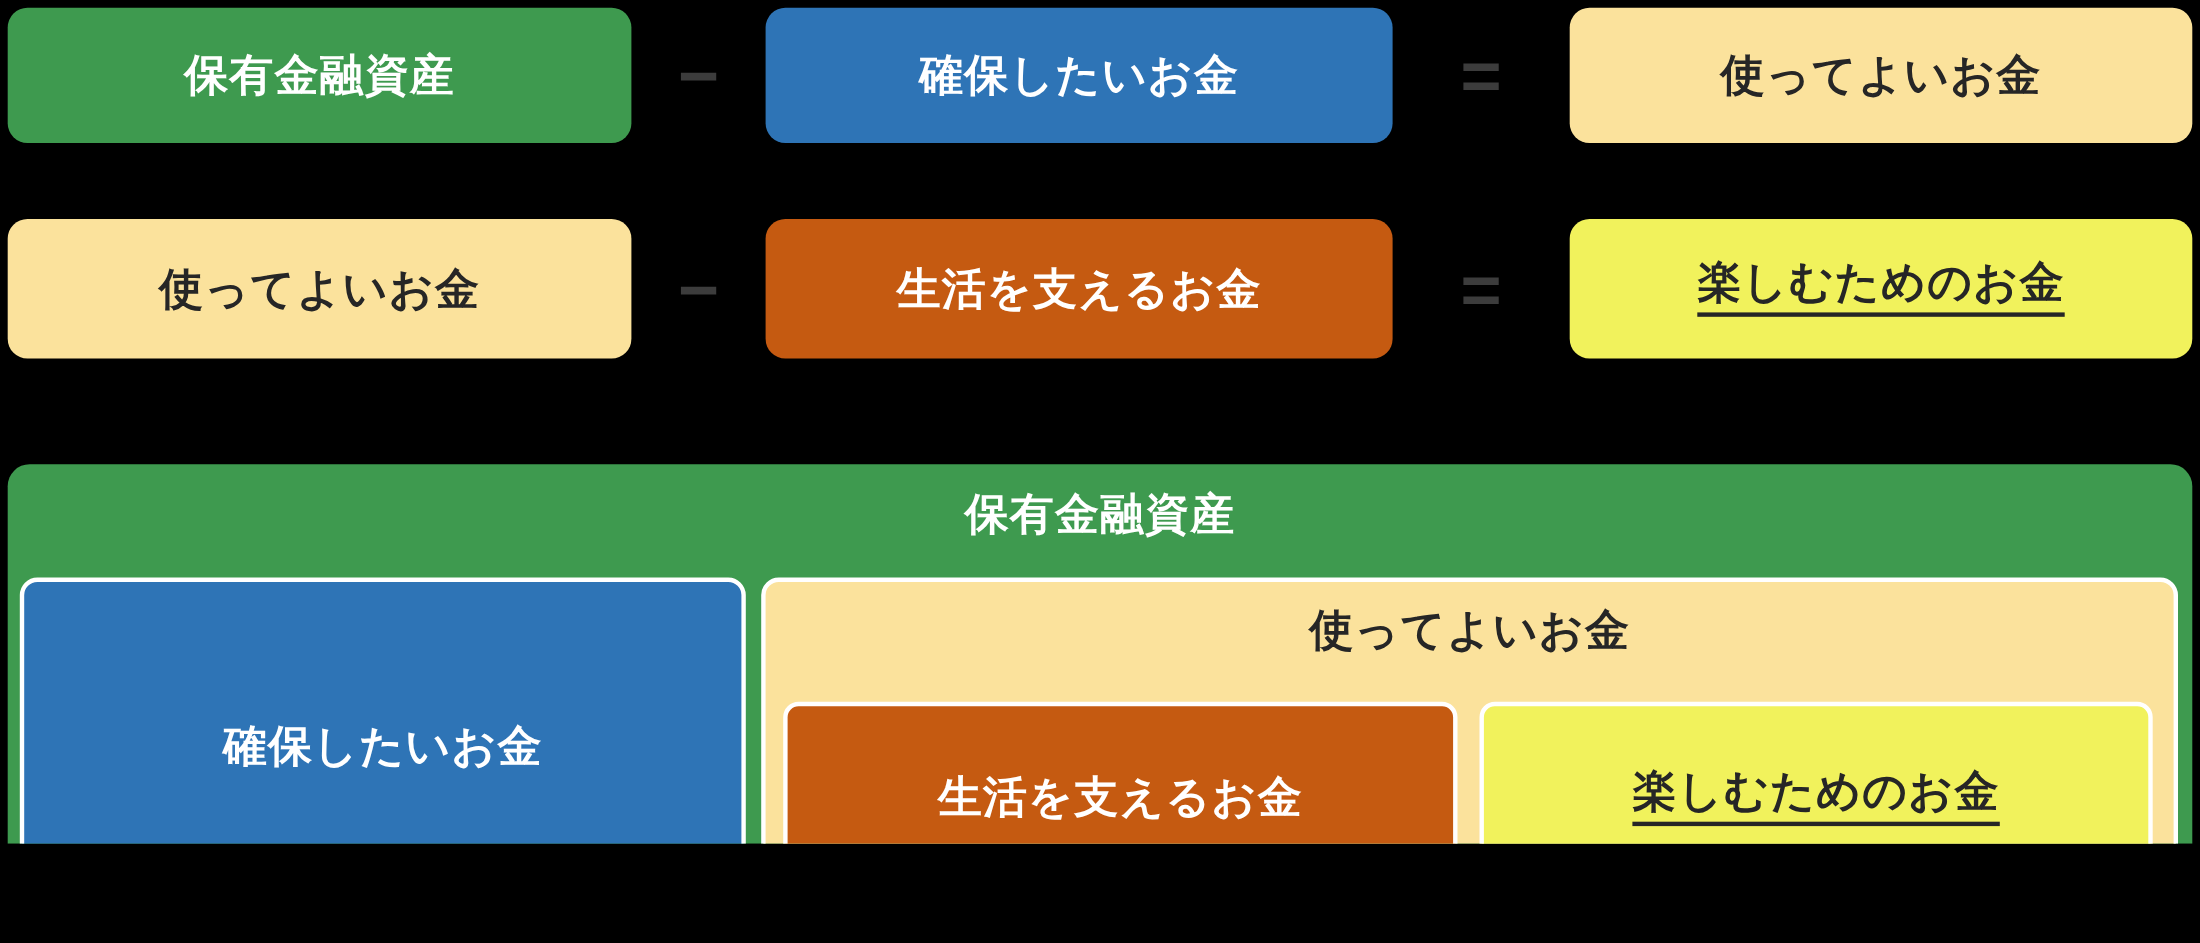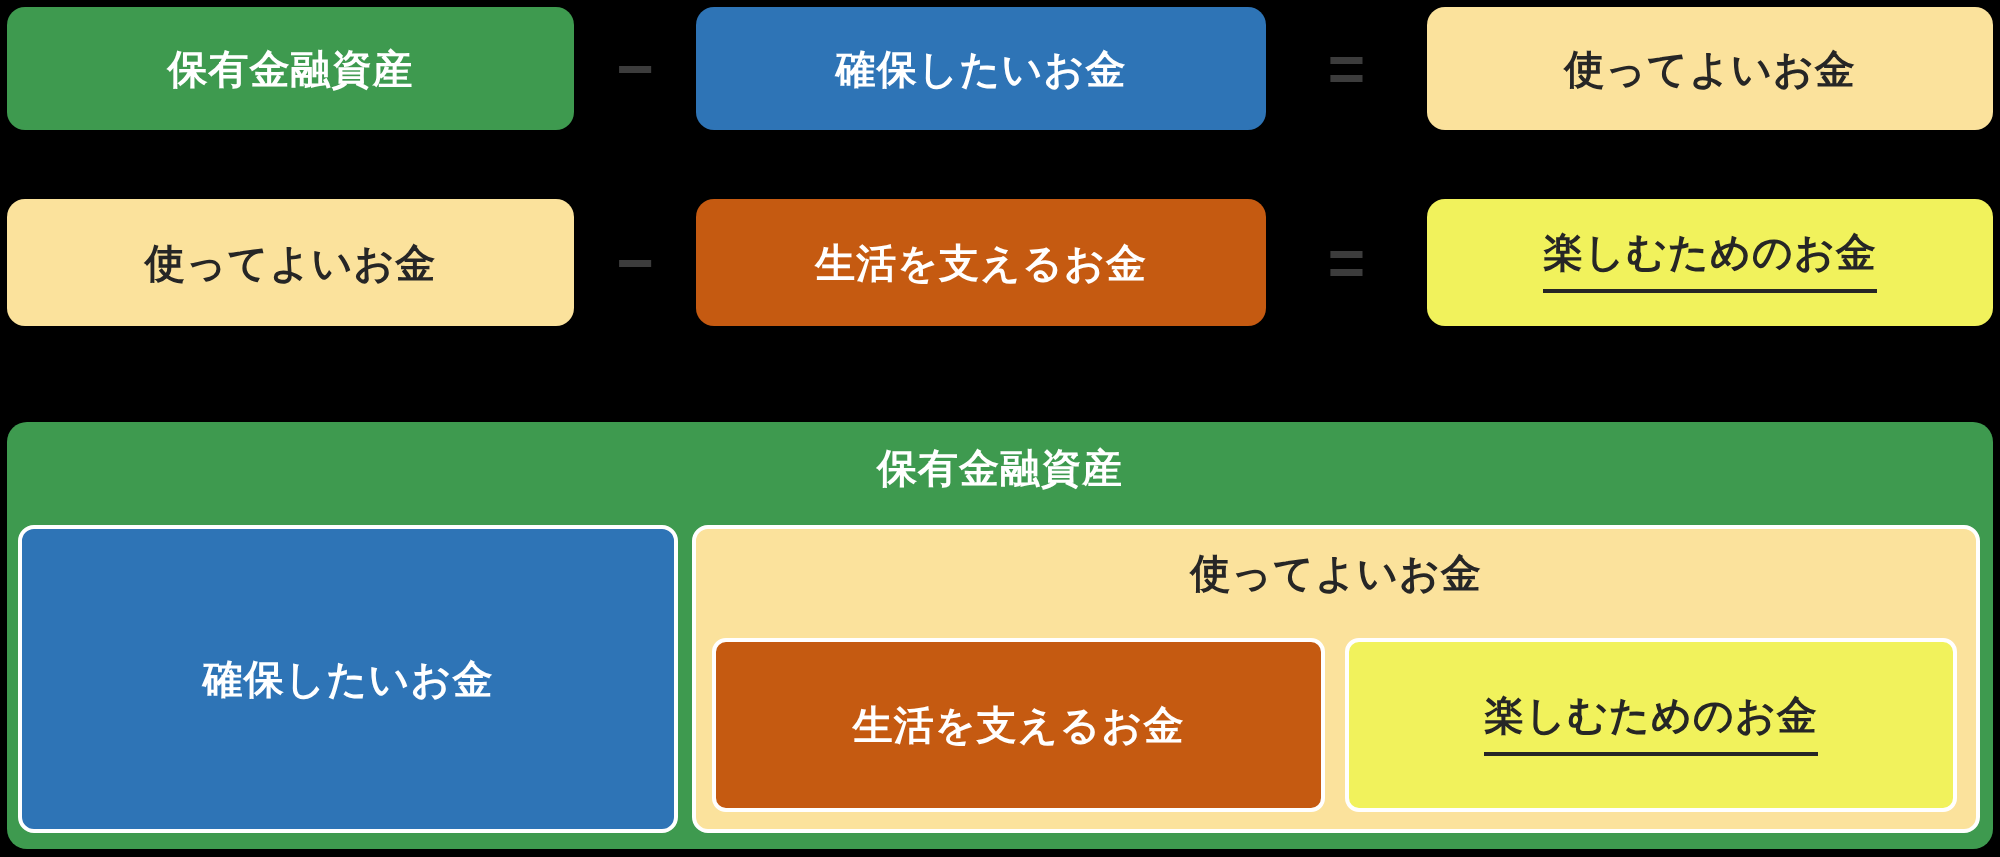--- a/index.html
+++ b/index.html
@@ -1,17 +1,17 @@
 <!DOCTYPE html>
 <html style="--background: #000000; --green: #3E9A4F; --blue: #2E74B6; --cream: #FBE29C; --orange: #C55A11; --yellow: #F1F25C; --dark: #262626; --operator: #3C3C3C; --border: #FFFFFF;"><head>
 <meta charset="utf-8">
 <style>
   html,body{margin:0;padding:0;background:#000;}
   .canvas{
-    position:relative;width:2000px;height:857px;background:var(--background,#000);
+    position:relative;width:2000px;height:767px;background:var(--background,#000);
     font-family:"Liberation Sans","DejaVu Sans",sans-serif;overflow:hidden;
   }
   
   .box{
     position:absolute;display:flex;align-items:center;justify-content:center;
     border-radius:18px;font-weight:700;font-size:40px;line-height:1;letter-spacing:1px;
   }
   .row1{top:7px;height:123px;}
   .row2{top:199px;height:127px;}
   .col1{left:7px;width:567px;}
@@ -23,21 +23,21 @@
   }
   .op1{left:574px;width:122px;}
   .op2{left:1266px;width:161px;}
 
   .green{background:var(--green,#3E9A4F);color:#fff;}
   .blue{background:var(--blue,#2E74B6);color:#fff;}
   .cream{background:var(--cream,#FBE29C);color:var(--dark,#262626);}
   .orange{background:var(--orange,#C55A11);color:#fff;}
   .yellow{background:var(--yellow,#F1F25C);color:var(--dark,#262626);}
 
-  .underlined{border-bottom:4px solid currentColor;padding-bottom:17px;}
+  .underlined{border-bottom:4px solid currentColor;padding-bottom:7px;}
 
   
   .container{
     position:absolute;left:7px;top:422px;width:1986px;height:427px;
     background:var(--green,#3E9A4F);border-radius:20px;
   }
   .container-title{
     position:absolute;top:26px;left:0;width:100%;text-align:center;
     color:#fff;font-weight:700;font-size:40px;line-height:1;letter-spacing:1px;
   }

